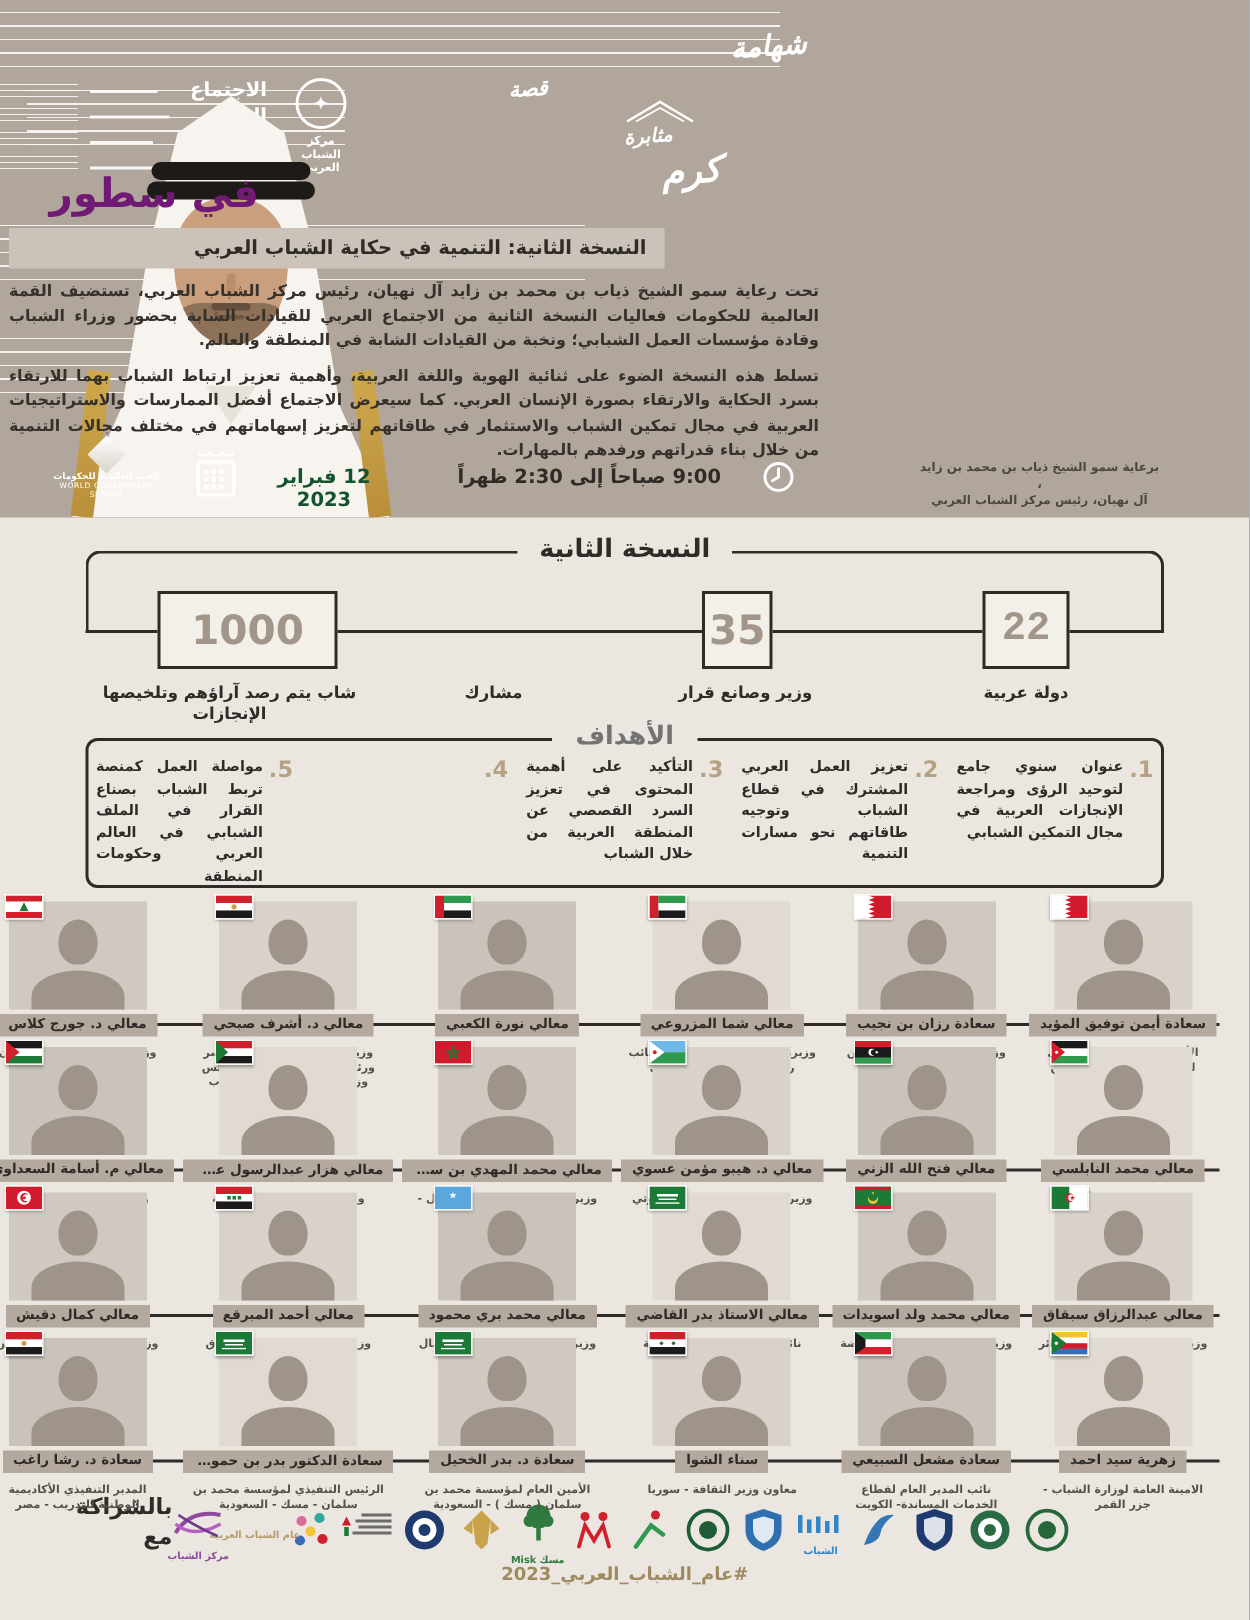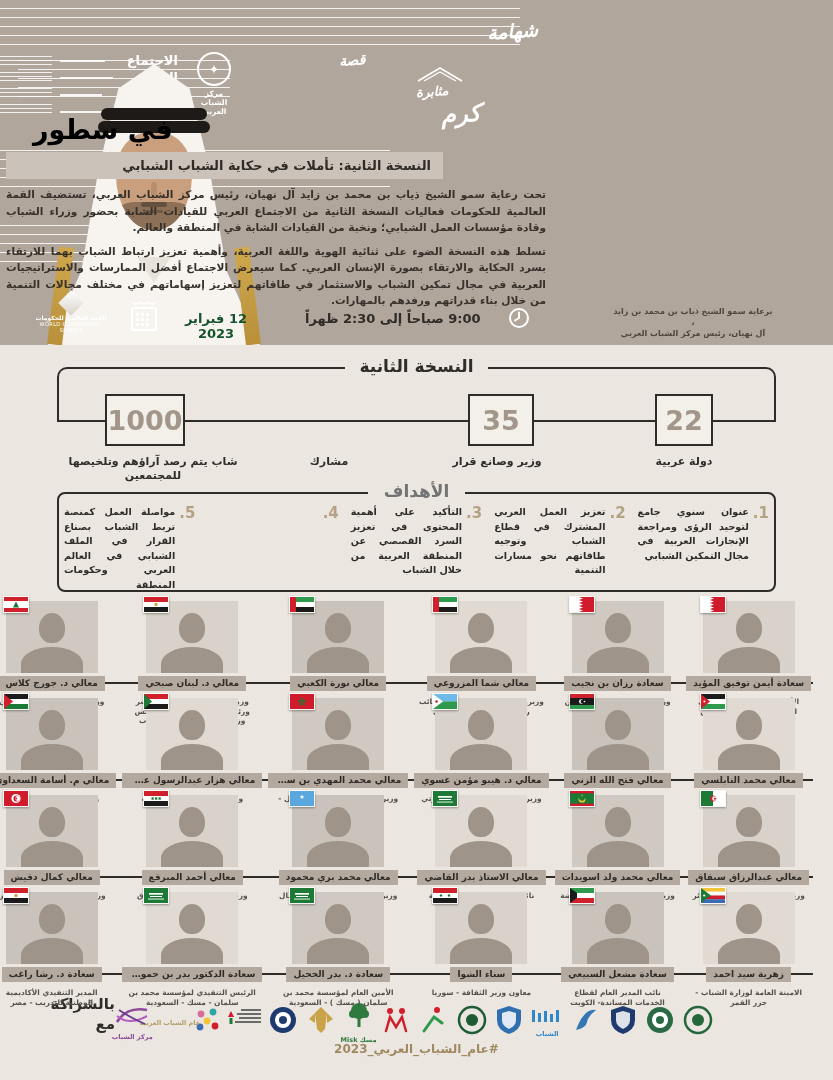--- a/index.html
+++ b/index.html
@@ -37,21 +37,21 @@
   .beard{position:absolute;bottom:-4px;left:0;width:100%;height:32px;background:#6d5743;opacity:.65;border-radius:40% 40% 50% 50%/60% 60% 100% 100%;}
   .mouth{position:absolute;top:78px;left:50%;transform:translateX(-50%);width:18px;height:2.5px;background:#7c5a44;border-radius:2px;}
   .kandura{position:absolute;bottom:0;left:50%;transform:translateX(-50%);width:252px;height:90px;background:#f7f4f0;
            clip-path:polygon(8% 100%,24% 0%,76% 0%,92% 100%);}
   .collar{position:absolute;bottom:62px;left:50%;transform:translateX(-50%);width:34px;height:26px;background:#e7e2da;clip-path:polygon(0 0,50% 100%,100% 0);}
   .gold{position:absolute;bottom:0;width:15px;height:98px;background:linear-gradient(to bottom,#cfa94e,#b98f3a);}
   .gold.gl{left:30px;transform:rotate(7deg);} .gold.gr{right:30px;transform:rotate(-7deg);}
   .hero-caption{position:absolute;left:613px;right:60px;top:306px;width:160px;text-align:center;
                 font-size:8px;font-weight:bold;color:#4d463e;line-height:11px;}
   
-  .page-title{position:absolute;left:33px;top:114px;width:770px;text-align:left;font-size:27px;font-weight:bold;color:#000000;direction:rtl;}
+  .page-title{position:absolute;left:33px;top:114px;width:770px;text-align:left;font-size:27px;font-weight:bold;color:#701a75;direction:rtl;}
   .subtitle-bar{position:absolute;left:6px;top:152px;width:437px;height:27px;background:#cbc3ba;display:flex;align-items:center;
                 padding:0 12px;box-sizing:border-box;font-size:13px;font-weight:bold;color:#2f2b27;direction:rtl;justify-content:flex-start;}
   .paras{position:absolute;left:6px;top:186px;width:540px;direction:rtl;}
   .paras p{margin:0 0 7px;font-size:10.6px;font-weight:bold;color:#37312b;line-height:16.5px;text-align:justify;}
   
   .time-text{position:absolute;left:305px;top:311px;width:200px;text-align:left;font-size:13px;font-weight:bold;color:#2f2b27;}
   .clock-ic{position:absolute;left:508px;top:307px;}
   .date-text{position:absolute;left:166px;top:311px;width:100px;text-align:center;font-size:13px;font-weight:bold;color:#14532d;}
   .cal-ic{position:absolute;left:128px;top:300px;}
   .wgs{position:absolute;left:28px;top:294px;width:86px;text-align:center;color:#fff;}
@@ -170,21 +170,21 @@
       <div class="collar"></div>
       <div class="gold gl"></div>
       <div class="gold gr"></div>
     </div>
     <div class="hero-caption">
       <div>برعاية سمو الشيخ ذياب بن محمد بن زايد ،</div>
       <div>آل نهيان، رئيس مركز الشباب العربي</div>
     </div>
 
     <div class="page-title">في سطور</div>
-    <div class="subtitle-bar">النسخة الثانية: تأملات في حكاية الشباب الشبابي</div>
+    <div class="subtitle-bar">النسخة الثانية: التنمية في حكاية الشباب العربي</div>
     <div class="paras">
       <p>تحت رعاية سمو الشيخ ذياب بن محمد بن زايد آل نهيان، رئيس مركز الشباب العربي، تستضيف القمة العالمية للحكومات فعاليات النسخة الثانية من الاجتماع العربي للقيادات الشابة بحضور وزراء الشباب وقادة مؤسسات العمل الشبابي؛ ونخبة من القيادات الشابة في المنطقة والعالم.</p>
       <p>تسلط هذه النسخة الضوء على ثنائية الهوية واللغة العربية، وأهمية تعزيز ارتباط الشباب بهما للارتقاء بسرد الحكاية والارتقاء بصورة الإنسان العربي. كما سيعرض الاجتماع أفضل الممارسات والاستراتيجيات العربية في مجال تمكين الشباب والاستثمار في طاقاتهم لتعزيز إسهاماتهم في مختلف مجالات التنمية من خلال بناء قدراتهم ورفدهم بالمهارات.</p>
     </div>
 
     <svg class="clock-ic" width="22" height="22" viewBox="0 0 22 22">
       <circle cx="11" cy="11" r="9" fill="none" stroke="#fff" stroke-width="2"></circle>
       <path d="M11,5.5 L11,11 L7,13.5" fill="none" stroke="#fff" stroke-width="2" stroke-linecap="round"></path>
     </svg>
     <div class="time-text">9:00 صباحاً إلى 2:30 ظهراً</div>
@@ -208,28 +208,28 @@
       <div class="dia"></div>
       <div class="t1">القمة العالمية للحكومات</div>
       <div class="t2">WORLD GOVERNMENT SUMMIT</div>
     </div>
   </div>
 
   <div class="stats-title"><span>النسخة الثانية</span></div>
   <div class="stats-frame"></div>
   <div class="stats-line"></div>
 
-  <div class="stat-box" style="left:655px;width:58px;">22</div>
-  <div class="stat-box" style="left:468px;width:66px;">35</div>
-  <div class="stat-box" style="left:105px;width:80px;">1000</div>
+  <div class="stat-box" style="left:655px;width:58px;font-family:Liberation Mono, monospace;">22</div>
+  <div class="stat-box" style="left:468px;width:47px;">35</div>
+  <div class="stat-box" style="left:105px;width:120px;">1000</div>
 
   <div class="stat-label" style="left:609px;width:150px;">دولة عربية</div>
   <div class="stat-label" style="left:422px;width:150px;">وزير وصانع قرار</div>
   <div class="stat-label" style="left:254px;width:150px;">مشارك</div>
-  <div class="stat-label" style="left:63px;width:180px;">شاب يتم رصد آراؤهم وتلخيصها للمجتمعين</div>
+  <div class="stat-label" style="left:63px;width:180px;">شاب يتم رصد آراؤهم وتلخيصها الإنجازات</div>
 
   <div class="goals-title"><span>الأهداف</span></div>
   <div class="goals-box"></div>
   <div class="goals-row">
     <div class="goal">
         <span class="n">1.</span>
         <p class="t">عنوان سنوي جامع لتوحيد الرؤى ومراجعة الإنجازات العربية في مجال التمكين الشبابي</p>
       </div>
     <div class="goal">
         <span class="n">2.</span>
@@ -319,21 +319,21 @@
          <div class="head"></div>
             <div class="shoulders"></div>
        </div>
        <svg class="flag" viewBox="0 0 24 15" preserveAspectRatio="none">
             <rect x="0" y="0" width="24" height="5" fill="#d0202c"></rect>
             <rect x="0" y="5" width="24" height="5" fill="#fff"></rect>
             <rect x="0" y="10" width="24" height="5" fill="#1b1b1b"></rect>
             <circle cx="12" cy="7.5" r="1.7" fill="#c9a24a"></circle>
           </svg>
      </div>
-     <div><span class="chip">معالي د. لبنان صبحي</span></div>
+     <div><span class="chip">معالي د. أشرف صبحي</span></div>
      <div class="role">وزير الشباب والرياضة في مصر ورئيس المكتب التنفيذي لمجلس وزراء الشباب والرياضة العرب</div>
       </div>
       <div class="cell">
         <div class="photo-wrap">
        <div class="photo">
          <div class="head"></div>
             <div class="shoulders"></div>
        </div>
        <svg class="flag" viewBox="0 0 24 15" preserveAspectRatio="none">
             <rect x="0" y="0" width="24" height="15" fill="#fff"></rect>

